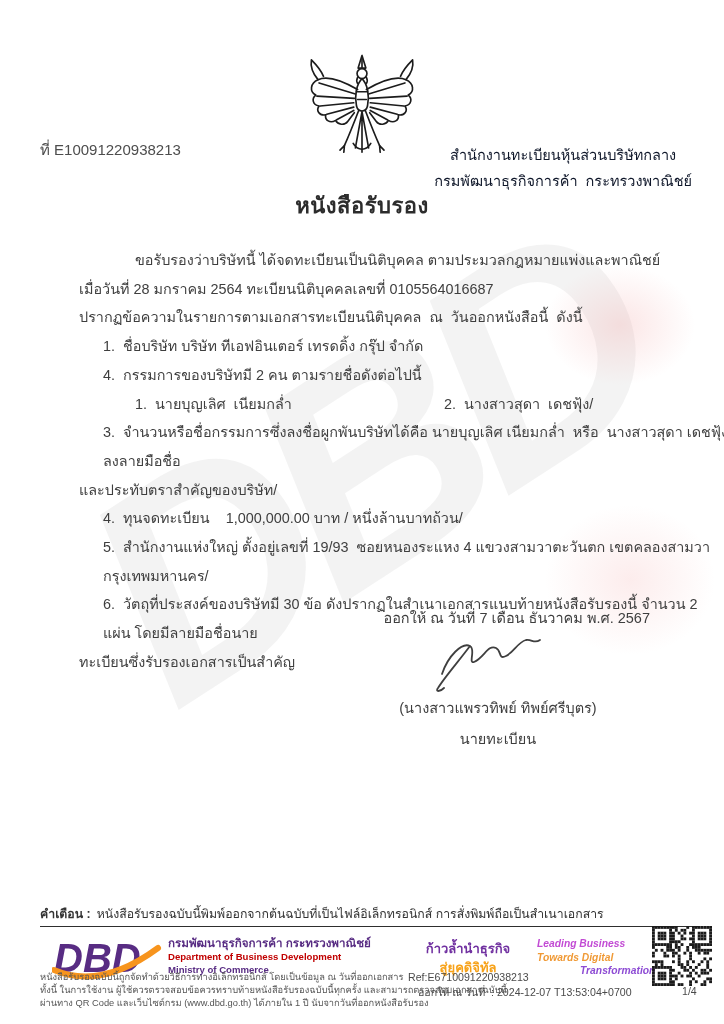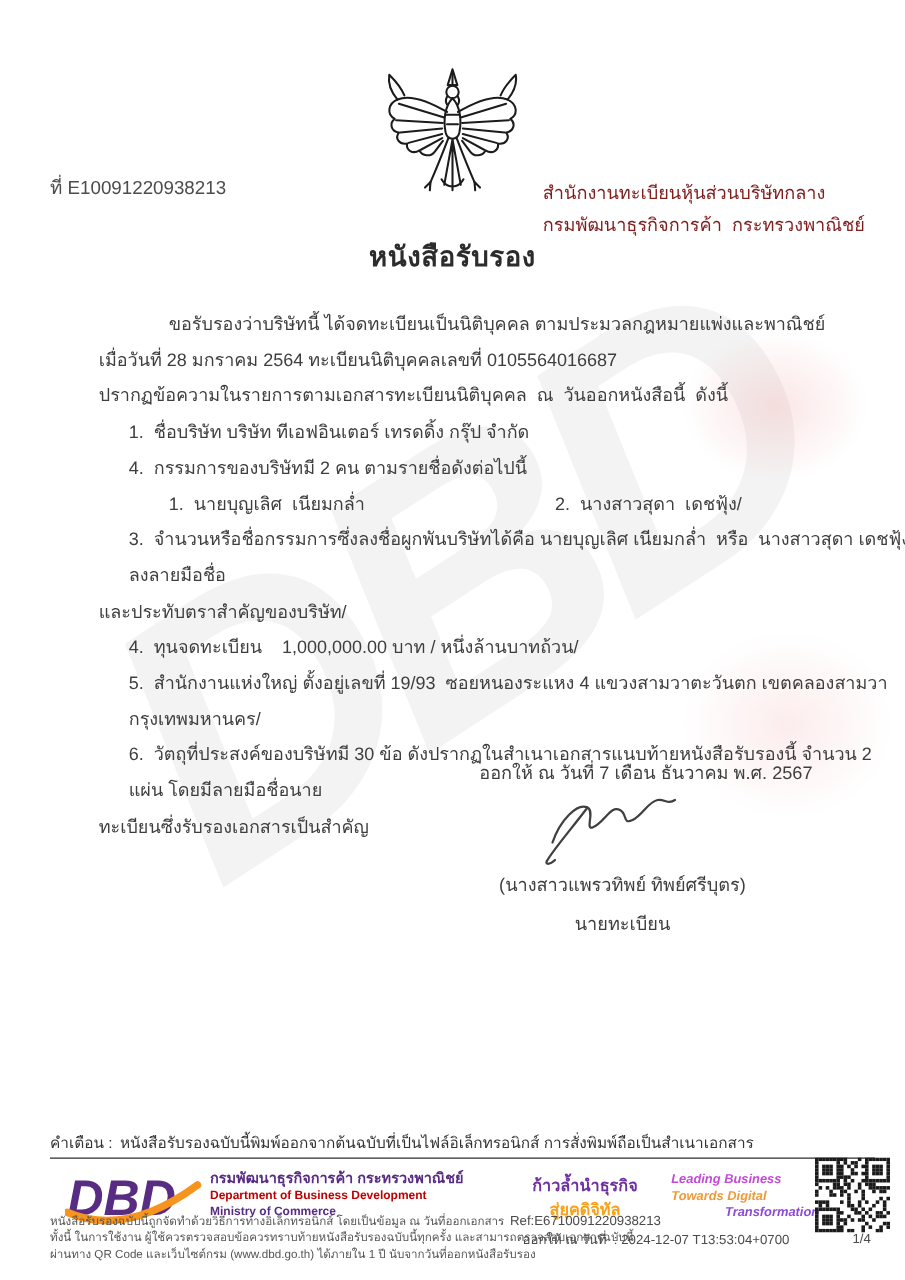--- a/index.html
+++ b/index.html
@@ -20,36 +20,36 @@
   }
   .blob{position:absolute; z-index:0; pointer-events:none;}
   .blob1{left:545px; top:265px; width:150px; height:120px;
     background:radial-gradient(closest-side, rgba(243,170,170,0.30), rgba(243,170,170,0));}
   .blob2{left:545px; top:505px; width:170px; height:150px;
     background:radial-gradient(closest-side, rgba(243,170,170,0.22), rgba(243,170,170,0));}
   .z{position:absolute; z-index:2;}
   
   .doc-no{left:40px; top:138px; font-size:15px; color:#4d4d4d;}
   .garuda{left:296px; top:52px; width:132px; height:118px;}
-  .office{right:32px; top:142px; text-align:left; font-size:14.5px; line-height:26px; color:#7f1d1d;}
+  .office{right:32px; top:142px; text-align:center; font-size:14.5px; line-height:26px; color:#0f172a;}
   .title{left:0; right:0; top:188px; text-align:center; font-size:22px; font-weight:bold; color:#2c2c2c; letter-spacing:.5px;}
   
   .body{left:40px; top:246px; width:650px; font-size:14.4px; line-height:28.7px; color:#3e3e3e;margin-left:39px;}
   .ind1{text-indent:56px;}
   .ind2{padding-left:24px;}
   .dir-row{position:relative;}
   .dir1{padding-left:56px;}
   .dir2{position:absolute; left:365px; top:0;}
   .issued-line{right:74px; top:606px; font-size:14.5px; color:#3e3e3e;}
   .sig-svg{left:418px; top:634px;}
   .sig-name{left:373px; top:696px; width:250px; text-align:center; font-size:14.5px; color:#3e3e3e;}
   .sig-role{left:373px; top:727px; width:250px; text-align:center; font-size:14.5px; color:#3e3e3e;}
   
   .warning{left:40px; top:904px; font-size:12.3px; color:#333;}
-  .warning b{font-weight:normal; margin-right:6px;}
+  .warning b{font-weight:bold; margin-right:6px;}
   .rule{left:40px; top:926px; width:660px; border-top:1.6px solid #2e2e2e; height:0;}
   
   .dbd-logo{left:52px; top:934px;}
   .dept{left:168px; top:936px; line-height:13.5px;}
   .dept .th{color:#582c83; font-weight:bold; font-size:11.6px;}
   .dept .en1{color:#c00000; font-weight:bold; font-size:9.6px;}
   .dept .en2{color:#582c83; font-weight:bold; font-size:9.6px;}
   .slogan-th{left:408px; top:939px; width:120px; text-align:center; font-weight:bold; font-size:13px; line-height:19px;}
   .slogan-th .l1{color:#7030a0;}
   .slogan-th .l2{color:#f7a219;}

